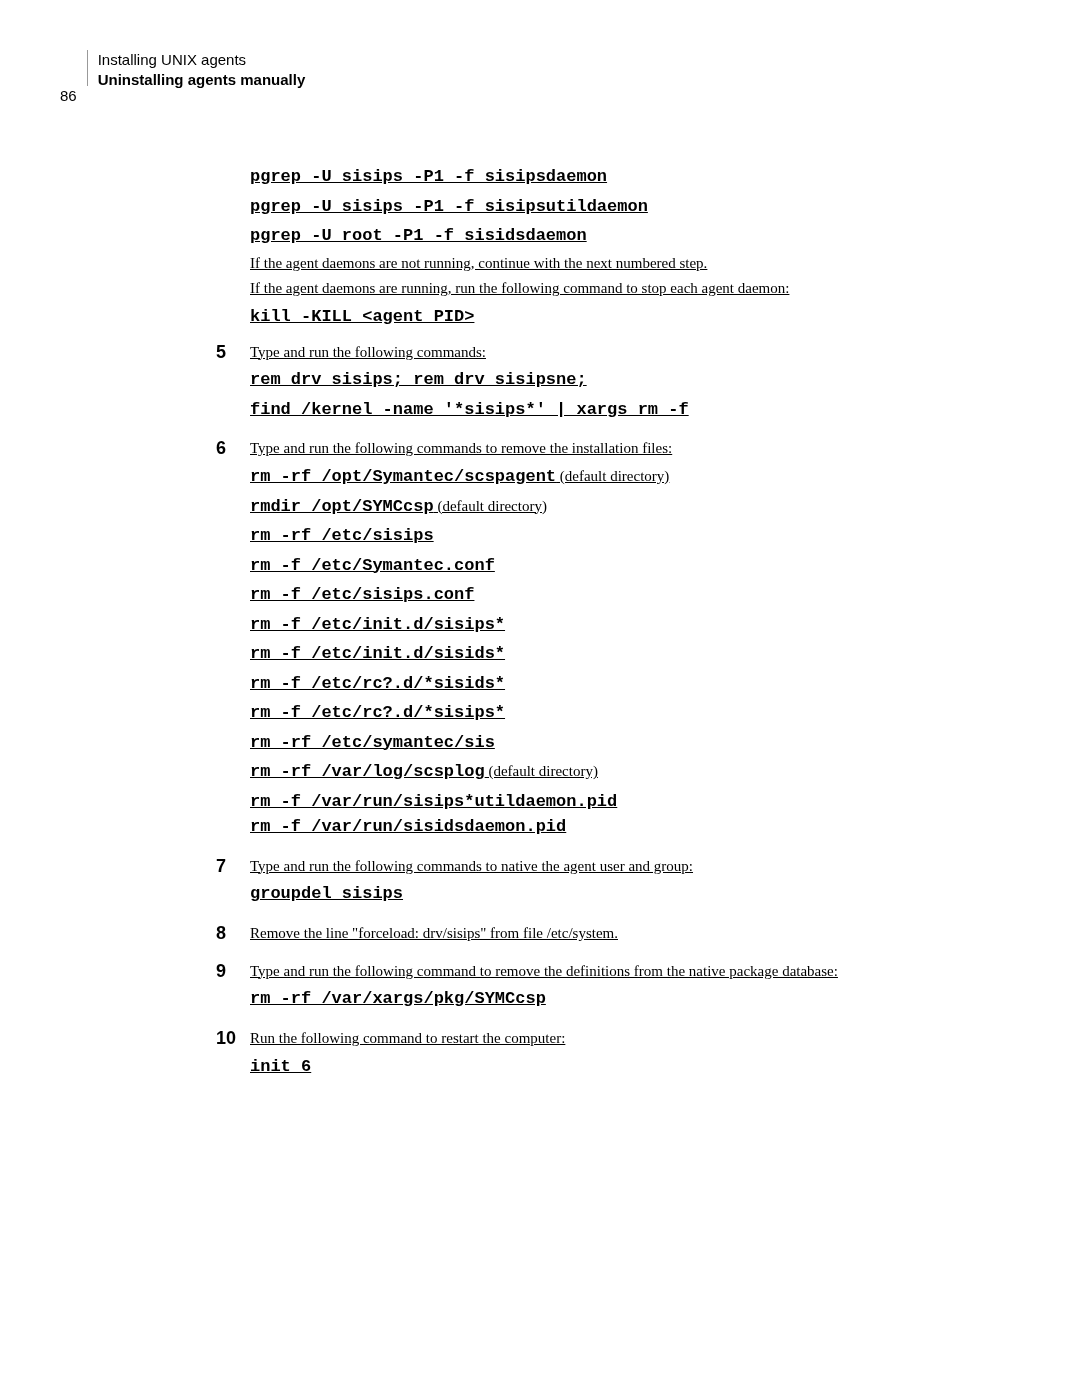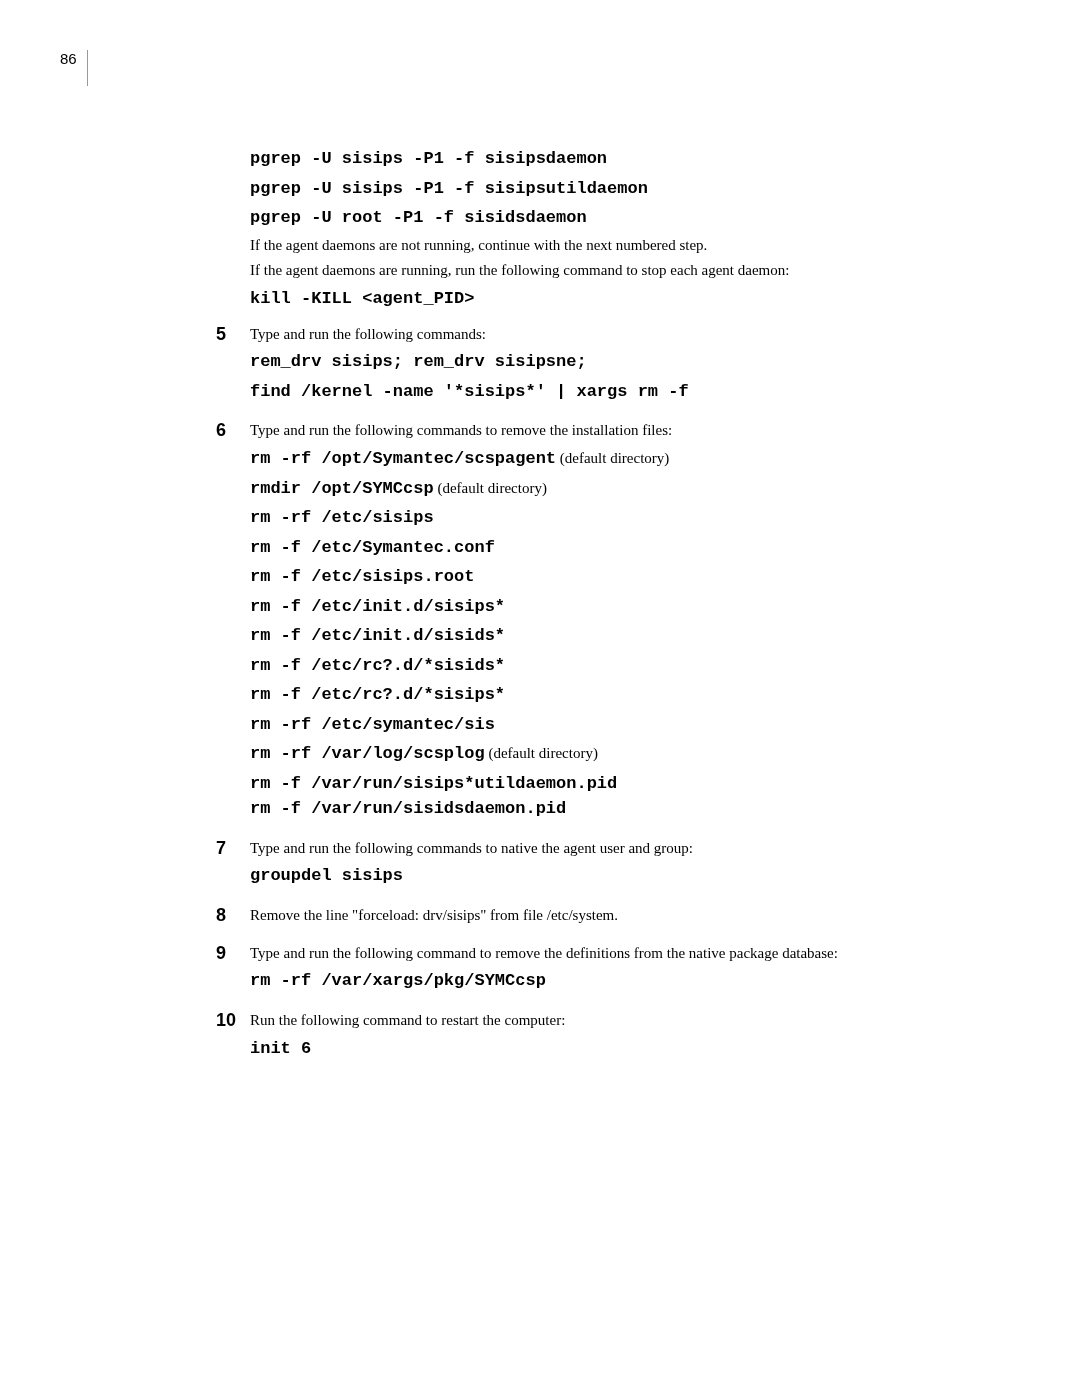--- a/index.html
+++ b/index.html
@@ -13,20 +13,21 @@
   }
   .header {
     display: flex;
     align-items: flex-start;
     font-family: Arial, Helvetica, sans-serif;
     font-size: 15px;
     margin-bottom: 60px;
   }
   .page-number {
     margin-right: 10px;
+    margin-top: 37px;
   }
   .divider-v {
     border-left: 1px solid #999;
     height: 36px;
     margin-right: 10px;
   }
   .header-text {
     line-height: 1.3;
   }
   .header-sub {
@@ -55,29 +56,34 @@
   .step-num {
     font-family: Arial, Helvetica, sans-serif;
     font-weight: bold;
     font-size: 18px;
     width: 34px;
     flex-shrink: 0;
     margin-left: -34px;
   }
   .step-body {
     flex: 1;
+    text-decoration: underline;
   }
   .inline { display: inline; }
 </style>
 </head>
 <body>
 
 <div class="header">
   <span class="page-number">86</span>
   <div class="divider-v"></div>
+  <div class="header-text">
+    <div>Installing UNIX agents</div>
+    <div class="header-sub">Uninstalling agents manually</div>
+  </div>
 </div>
 
 <div class="content">
 
   <div class="step-body">
     <div class="code block">pgrep -U sisips -P1 -f sisipsdaemon</div>
     <div class="code block">pgrep -U sisips -P1 -f sisipsutildaemon</div>
     <div class="code block">pgrep -U root -P1 -f sisidsdaemon</div>
     <div class="body-text block">If the agent daemons are not running, continue with the next numbered step.</div>
     <div class="body-text block">If the agent daemons are running, run the following command to stop each agent daemon:</div>
@@ -98,21 +104,21 @@
     <div class="step-body">
       <div class="body-text block">Type and run the following commands to remove the installation files:</div>
       <div class="block">
         <span class="code inline">rm -rf /opt/Symantec/scspagent</span><span class="body-text inline"> (default directory)</span>
       </div>
       <div class="block">
         <span class="code inline">rmdir /opt/SYMCcsp</span><span class="body-text inline"> (default directory)</span>
       </div>
       <div class="code block">rm -rf /etc/sisips</div>
       <div class="code block">rm -f /etc/Symantec.conf</div>
-      <div class="code block">rm -f /etc/sisips.root</div>
+      <div class="code block">rm -f /etc/sisips.conf</div>
       <div class="code block">rm -f /etc/init.d/sisips*</div>
       <div class="code block">rm -f /etc/init.d/sisids*</div>
       <div class="code block">rm -f /etc/rc?.d/*sisids*</div>
       <div class="code block">rm -f /etc/rc?.d/*sisips*</div>
       <div class="code block">rm -rf /etc/symantec/sis</div>
       <div class="block">
         <span class="code inline">rm -rf /var/log/scsplog</span><span class="body-text inline"> (default directory)</span>
       </div>
       <div class="code">rm -f /var/run/sisips*utildaemon.pid</div>
       <div class="code block">rm -f /var/run/sisidsdaemon.pid</div>

